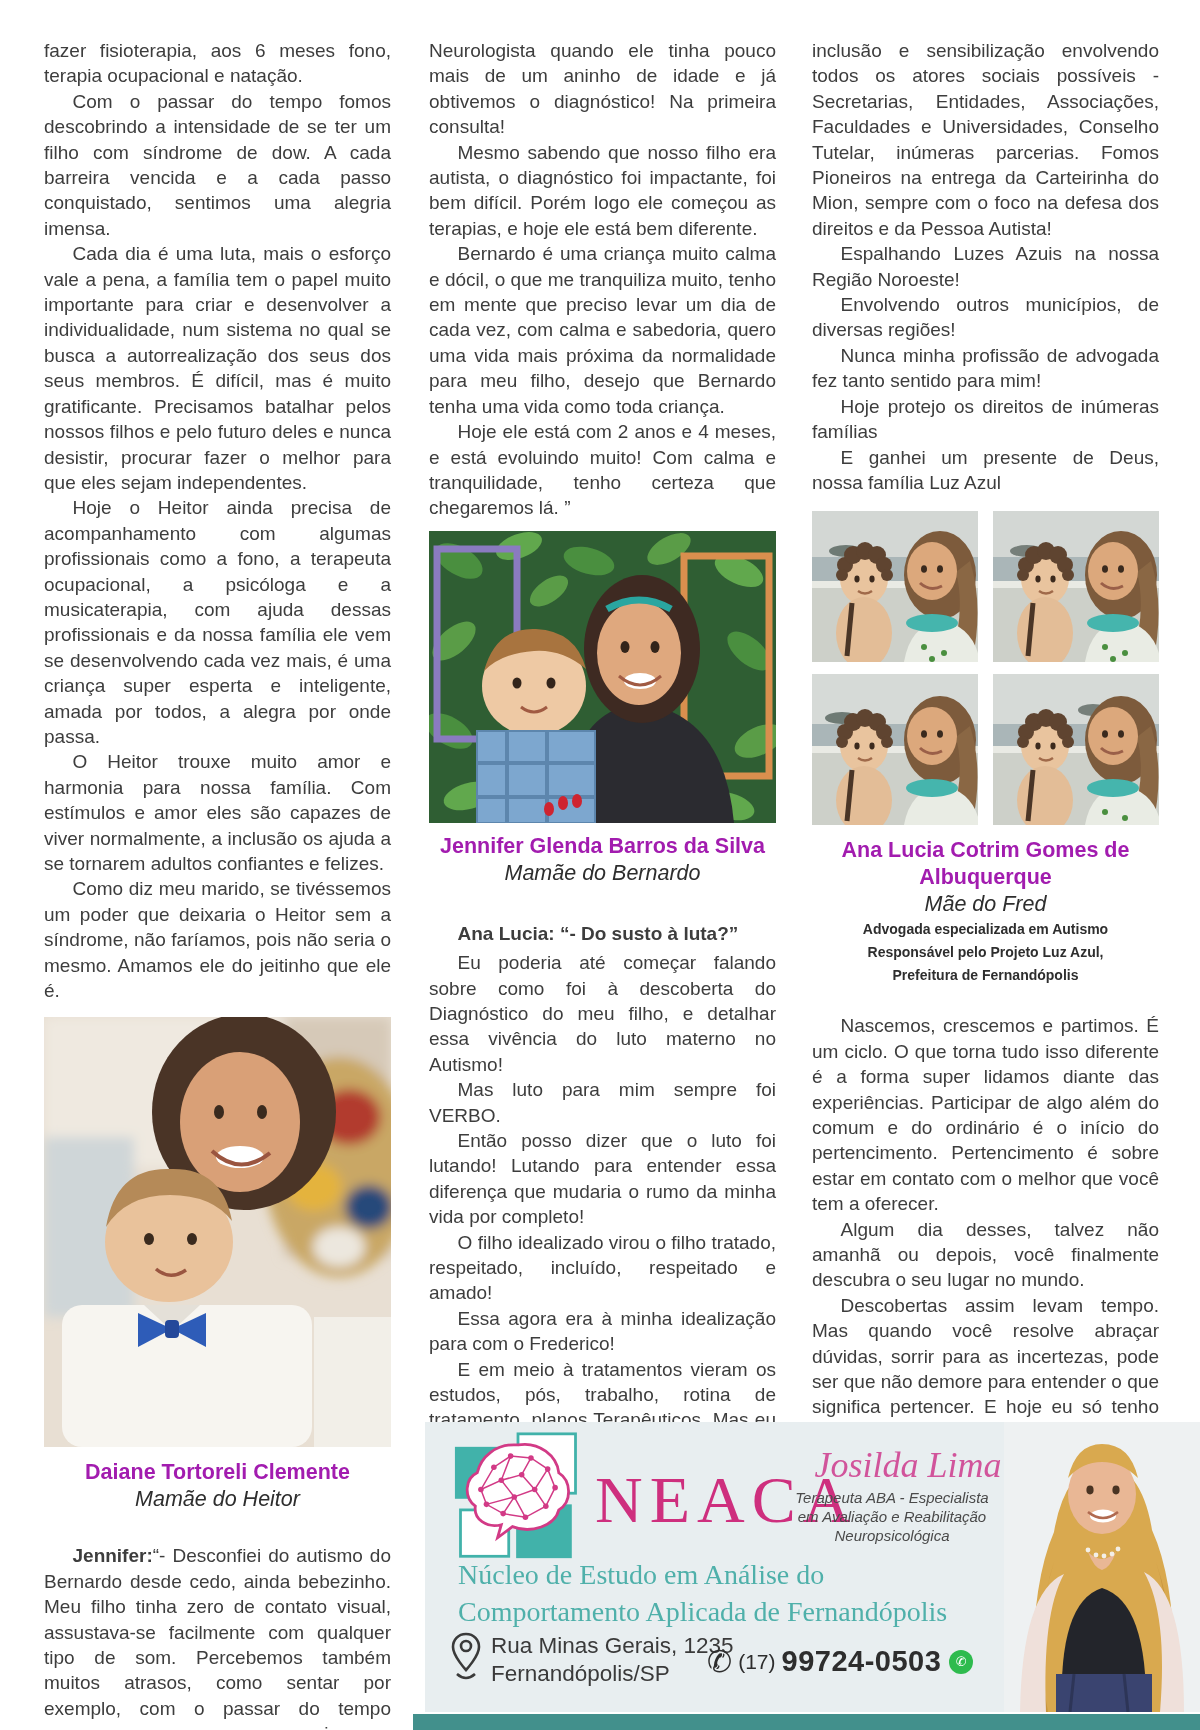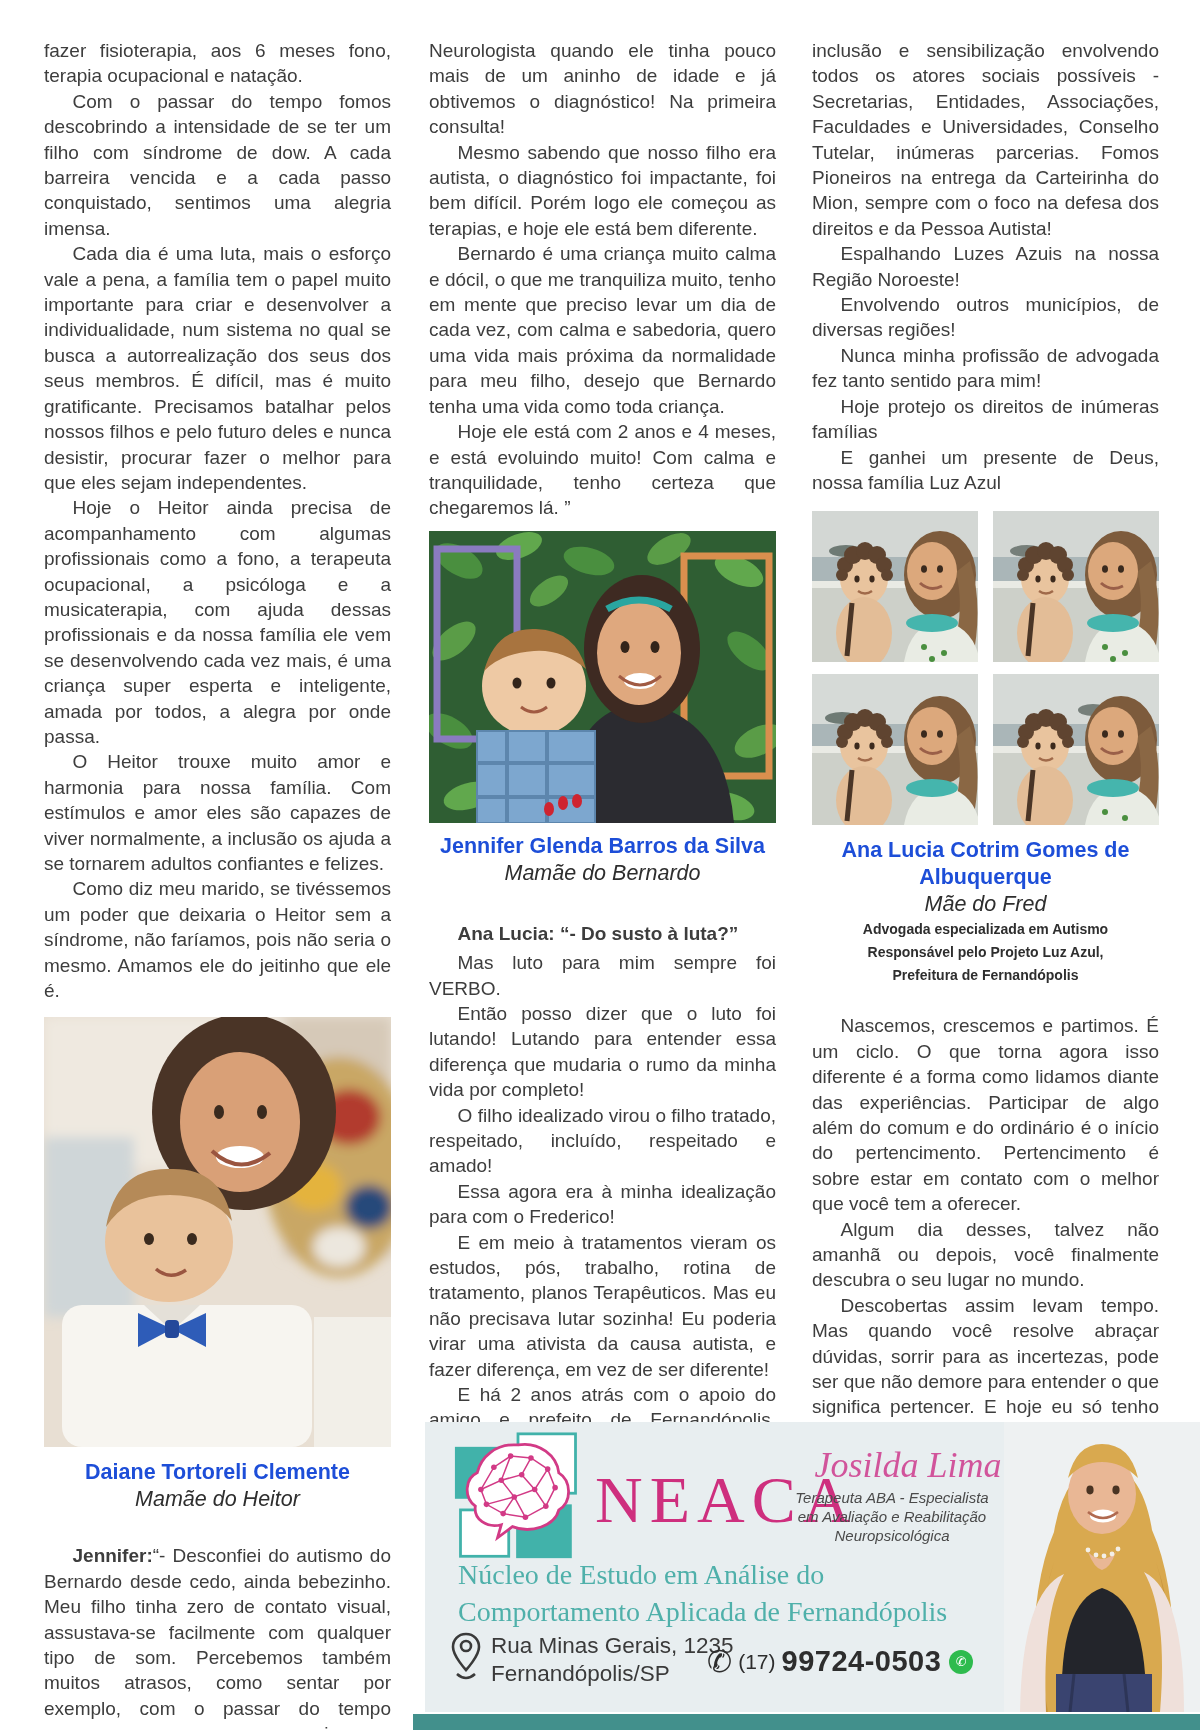--- a/index.html
+++ b/index.html
@@ -14,21 +14,21 @@
     font-size:19px; line-height:25.4px; text-align:justify;
     text-indent:1.5em; color:#3d3d3d; hyphens:auto;
   }
   p.noindent { text-indent:0; }
   .lead { font-weight:bold; }
   .section-head { font-weight:bold; font-size:20.5px; line-height:26px;
     text-indent:1.2em; margin-top:34px; margin-bottom:4px; }
   figure.photo { margin:14px 0 0 0; overflow:hidden; }
   figure.photo svg { display:block; }
   .caption { text-align:center; margin-top:12px; }
-  .cap-name { font-weight:bold; font-size:21.5px; line-height:27px; color:#1d4ed8; }
+  .cap-name { font-weight:bold; font-size:21.5px; line-height:27px; color:#a21caf; }
   .cap-role { font-style:italic; font-size:21.5px; line-height:27px; color:#2e2e2e; }
   .cap-sub  { font-weight:bold; font-size:14px; line-height:23px; color:#2e2e2e; }
   .after-caption { margin-top:30px; }
   .after-caption3 { margin-top:26px; }
   .photo-grid { display:grid; grid-template-columns:1fr 1fr; gap:12px 14px; margin:16px 0 0 0; }
   .photo-grid .cell { overflow:hidden; }
 
   
   .ad { position:absolute; left:425px; top:1422px; width:775px; height:290px; background:#e8eef0;padding-left:40px; }
   .ad-bar { position:absolute; left:413px; top:1714px; width:787px; height:16px; background:#42908c; }
@@ -165,20 +165,21 @@
       </g>
     </svg>
   </figure>
 
   <div class="caption" style="margin-top:10px;">
     <div class="cap-name">Jennifer Glenda Barros da Silva</div>
     <div class="cap-role">Mamãe do Bernardo</div>
   </div>
 
   <p class="body section-head">Ana Lucia: “- Do susto à luta?”</p>
+  <p class="body">Eu poderia até começar falando sobre como foi à descoberta do Diagnóstico do meu filho, e detalhar essa vivência do luto materno no Autismo!</p>
   <p class="body">Mas luto para mim sempre foi VERBO.</p>
   <p class="body">Então posso dizer que o luto foi lutando! Lutando para entender essa diferença que mudaria o rumo da minha vida por completo!</p>
   <p class="body">O filho idealizado virou o filho tratado, respeitado, incluído, respeitado e amado!</p>
   <p class="body">Essa agora era à minha idealização para com o Frederico!</p>
   <p class="body">E em meio à tratamentos vieram os estudos, pós, trabalho, rotina de tratamento, planos Terapêuticos. Mas eu não precisava lutar sozinha! Eu poderia virar uma ativista da causa autista, e fazer diferença, em vez de ser diferente!</p>
   <p class="body">E há 2 anos atrás com o apoio do amigo e prefeito de Fernandópolis, André P, fundamos Luz Azul que é uma proposta pioneira de</p>
 </section>
 
 <section class="col" id="col3">
   <p class="body noindent">inclusão e sensibilização envolvendo todos os atores sociais possíveis - Secretarias, Entidades, Associações, Faculdades e Universidades, Conselho Tutelar, inúmeras parcerias. Fomos Pioneiros na entrega da Carteirinha do Mion, sempre com o foco na defesa dos direitos e da Pessoa Autista!</p>
@@ -335,21 +336,21 @@
   </div>
 
   <div class="caption" style="">
     <div class="cap-name">Ana Lucia Cotrim Gomes de Albuquerque</div>
     <div class="cap-role">Mãe do Fred</div>
     <div class="cap-sub">Advogada especializada em Autismo</div>
     <div class="cap-sub">Responsável pelo Projeto Luz Azul,</div>
     <div class="cap-sub">Prefeitura de Fernandópolis</div>
   </div>
 
-  <p class="body after-caption3">Nascemos, crescemos e partimos. É um ciclo. O que torna agora isso diferente é a forma como lidamos diante das experiências. Participar de algo além do comum e do ordinário é o início do pertencimento. Pertencimento é sobre estar em contato com o melhor que você tem a oferecer.</p>
+  <p class="body after-caption3">Nascemos, crescemos e partimos. É um ciclo. O que torna tudo isso diferente é a forma super lidamos diante das experiências. Participar de algo além do comum e do ordinário é o início do pertencimento. Pertencimento é sobre estar em contato com o melhor que você tem a oferecer.</p>
   <p class="body">Algum dia desses, talvez não amanhã ou depois, você finalmente descubra o seu lugar no mundo.</p>
   <p class="body">Descobertas assim levam tempo. Mas quando você resolve abraçar dúvidas, sorrir para as incertezas, pode ser que não demore para entender o que significa pertencer. E hoje eu só tenho que agradecer a todas as mães que depositam confiança no trabalho realizado por mim.</p>
   <p class="body">“- MUITO OBRIGADA.”</p>
 </section>
 
 <div class="ad">
 
   <span class="neaca-logo">
     <svg width="130" height="128" viewBox="0 0 140 138" xmlns="http://www.w3.org/2000/svg">
       <rect x="2" y="16" width="56" height="56" fill="#41b2aa"></rect>

